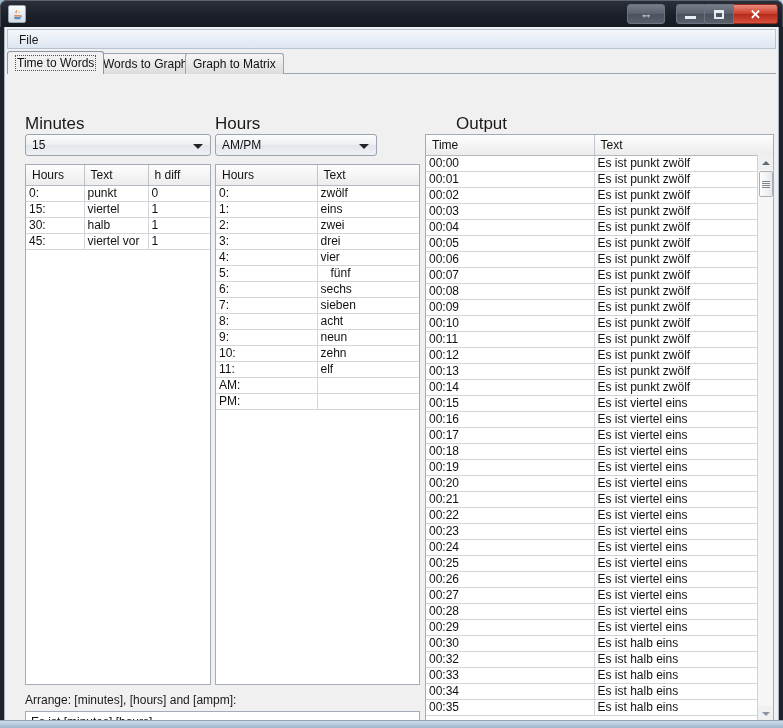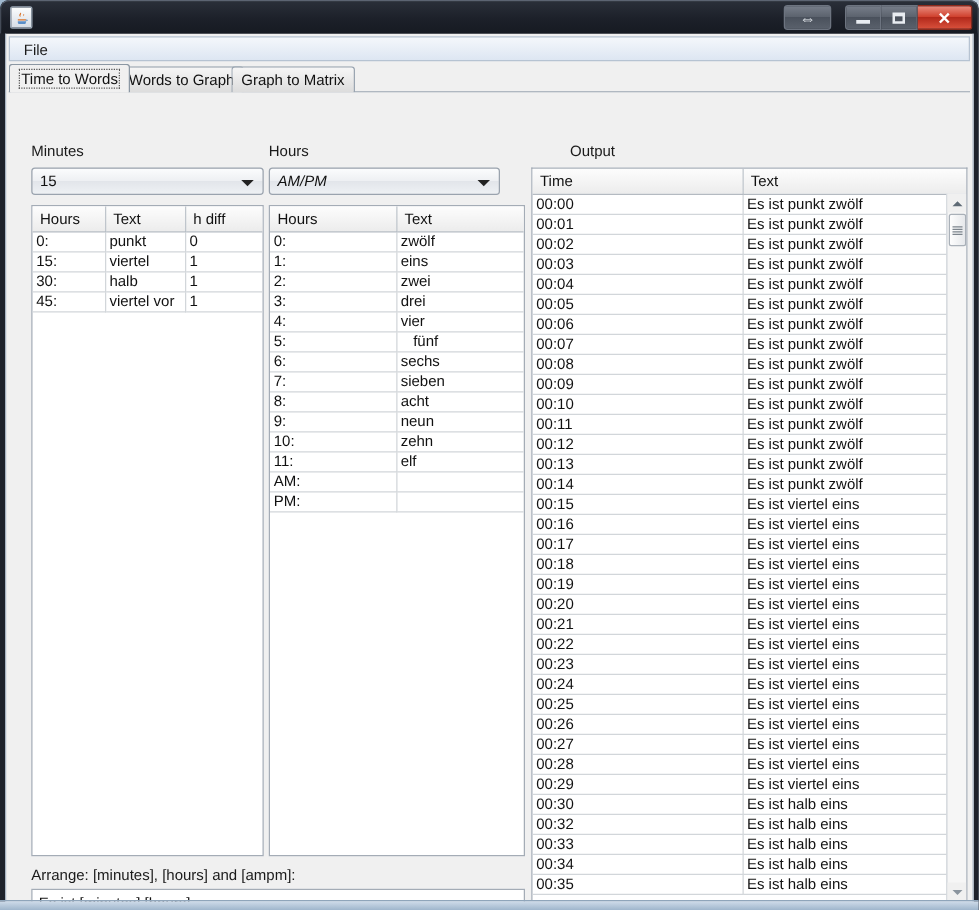--- a/index.html
+++ b/index.html
@@ -126,21 +126,21 @@
 
   
   .content {
     position: absolute; left: 2px; top: 47px;
     width: 769px; height: 646px;
     background: #f0f0f0;
   }
 
   .section-label {
     position: absolute;
-    font-size: 12px; color: #1a1a1a;
+    font-size: 17px; color: #1a1a1a;
   }
 
   
   .combo {
     position: absolute;
     height: 22px;
     background: linear-gradient(180deg,#fbfcfd 0%, #eef0f3 47%, #e2e5ea 50%, #eef1f4 100%);
     border: 1px solid #9aa3ae;
     border-radius: 3px;
     display: flex; align-items: center;
@@ -334,21 +334,21 @@
               <td class="pad6">45:</td>
               <td class="pad6">viertel vor</td>
               <td class="pad6" style="border-right:none">1</td>
             </tr>
           </tbody>
         </table>
       </div>
 
       <div class="section-label" style="left:208px; top:40px;">Hours</div>
 
-      <div class="combo" style="left:208px; top:60px; width:185px;font-style:italic;">
+      <div class="combo" style="left:208px; top:60px; width:162px;">
         <span>AM/PM</span>
         <span class="arrow-dn"></span>
       </div>
 
       <div class="tablebox" style="left:208px; top:90px; width:205px; height:521px;">
         <table class="jt">
           <colgroup>
               <col style="width:101px">
               <col>
             </colgroup>

